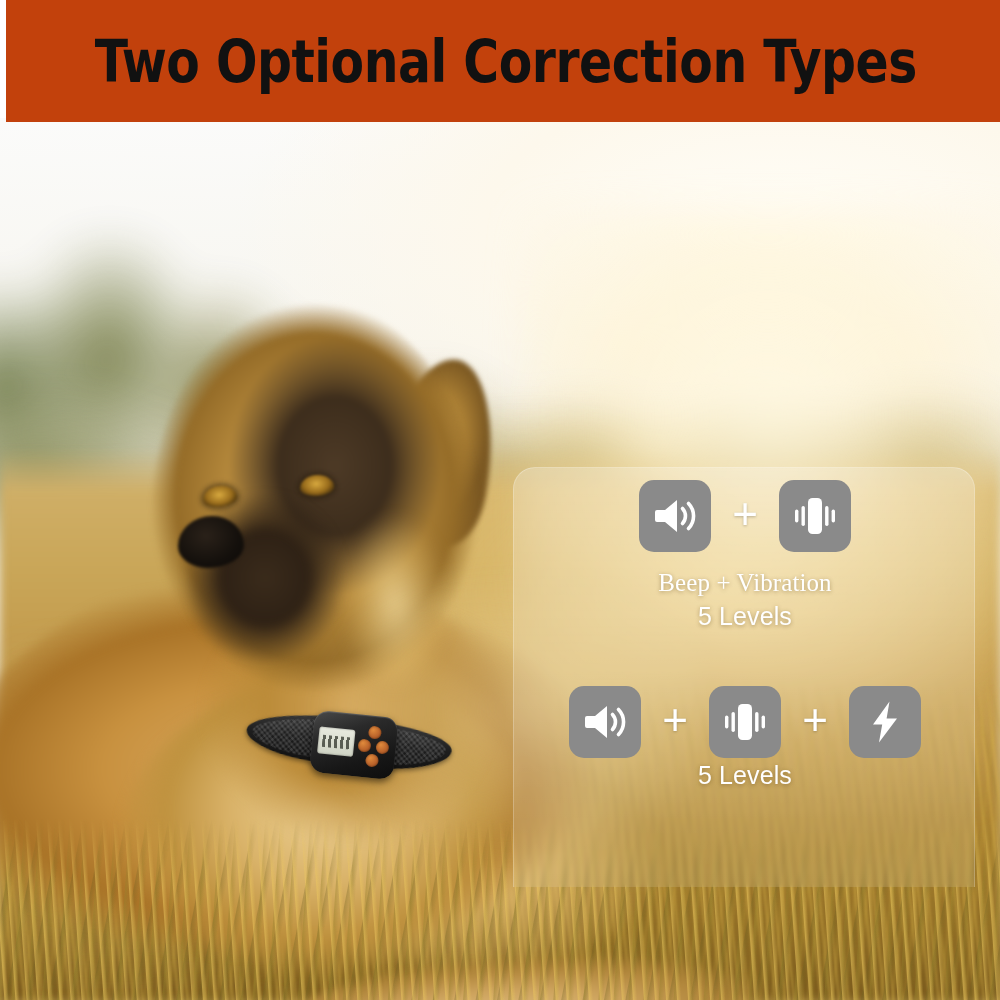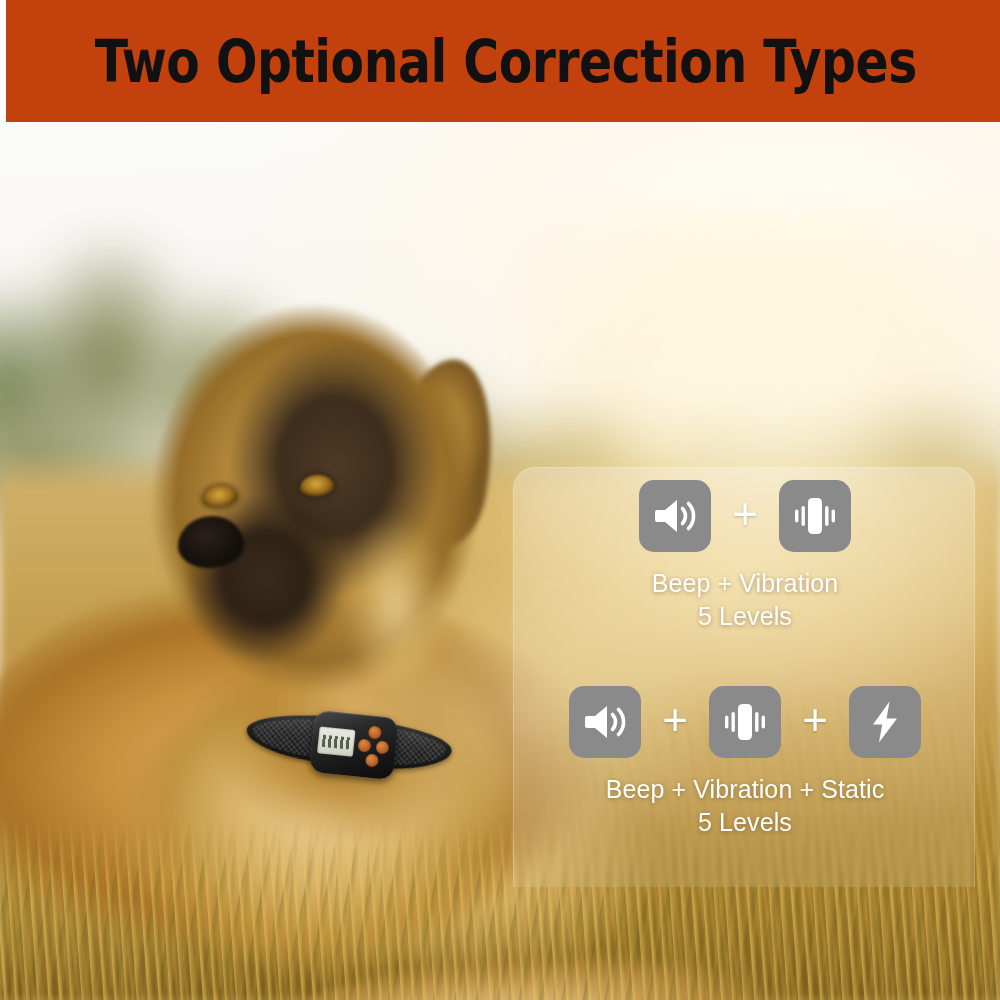--- a/index.html
+++ b/index.html
@@ -250,20 +250,21 @@
     color:#ffffff; font-size:44px; font-weight:400; line-height:1;
     width:34px; text-align:center; flex:0 0 auto;
     text-shadow:0 1px 3px rgba(0,0,0,.25);
     margin-top:-4px;
   }
   .mode-caption{
     margin-top:16px; color:#ffffff; font-size:25px; font-weight:400;
     letter-spacing:.1px; line-height:1.22;
     text-shadow:0 1px 4px rgba(80,55,15,.45);
     white-space:nowrap;
+    font-family:Liberation Serif, serif;
   }
   .mode-levels{
     margin-top:2px; color:#ffffff; font-size:25px; font-weight:400;
     letter-spacing:.1px; line-height:1.22;
     text-shadow:0 1px 4px rgba(80,55,15,.45);
   }
   svg{ display:block; }
 </style>
 </head>
 <body>
@@ -371,21 +372,20 @@
 
           <div class="tile">
             <span>
               <svg width="32" height="44" viewBox="0 0 32 44" fill="#ffffff" aria-hidden="true">
                 <path d="M20.5 1.5 L4 24.5 h9.2 L10 42.5 L28 18.5 h-10.4 z"></path>
               </svg>
             </span>
           </div>
 
         </div>
-        <div class="mode-caption">Beep + Vibration + Static</div>
         <div class="mode-levels">5 Levels</div>
       </div>
 
     </div>
   </div>
 
   <div class="title-bar">
     <h1 class="title-text">Two Optional Correction Types</h1>
   </div>
 

